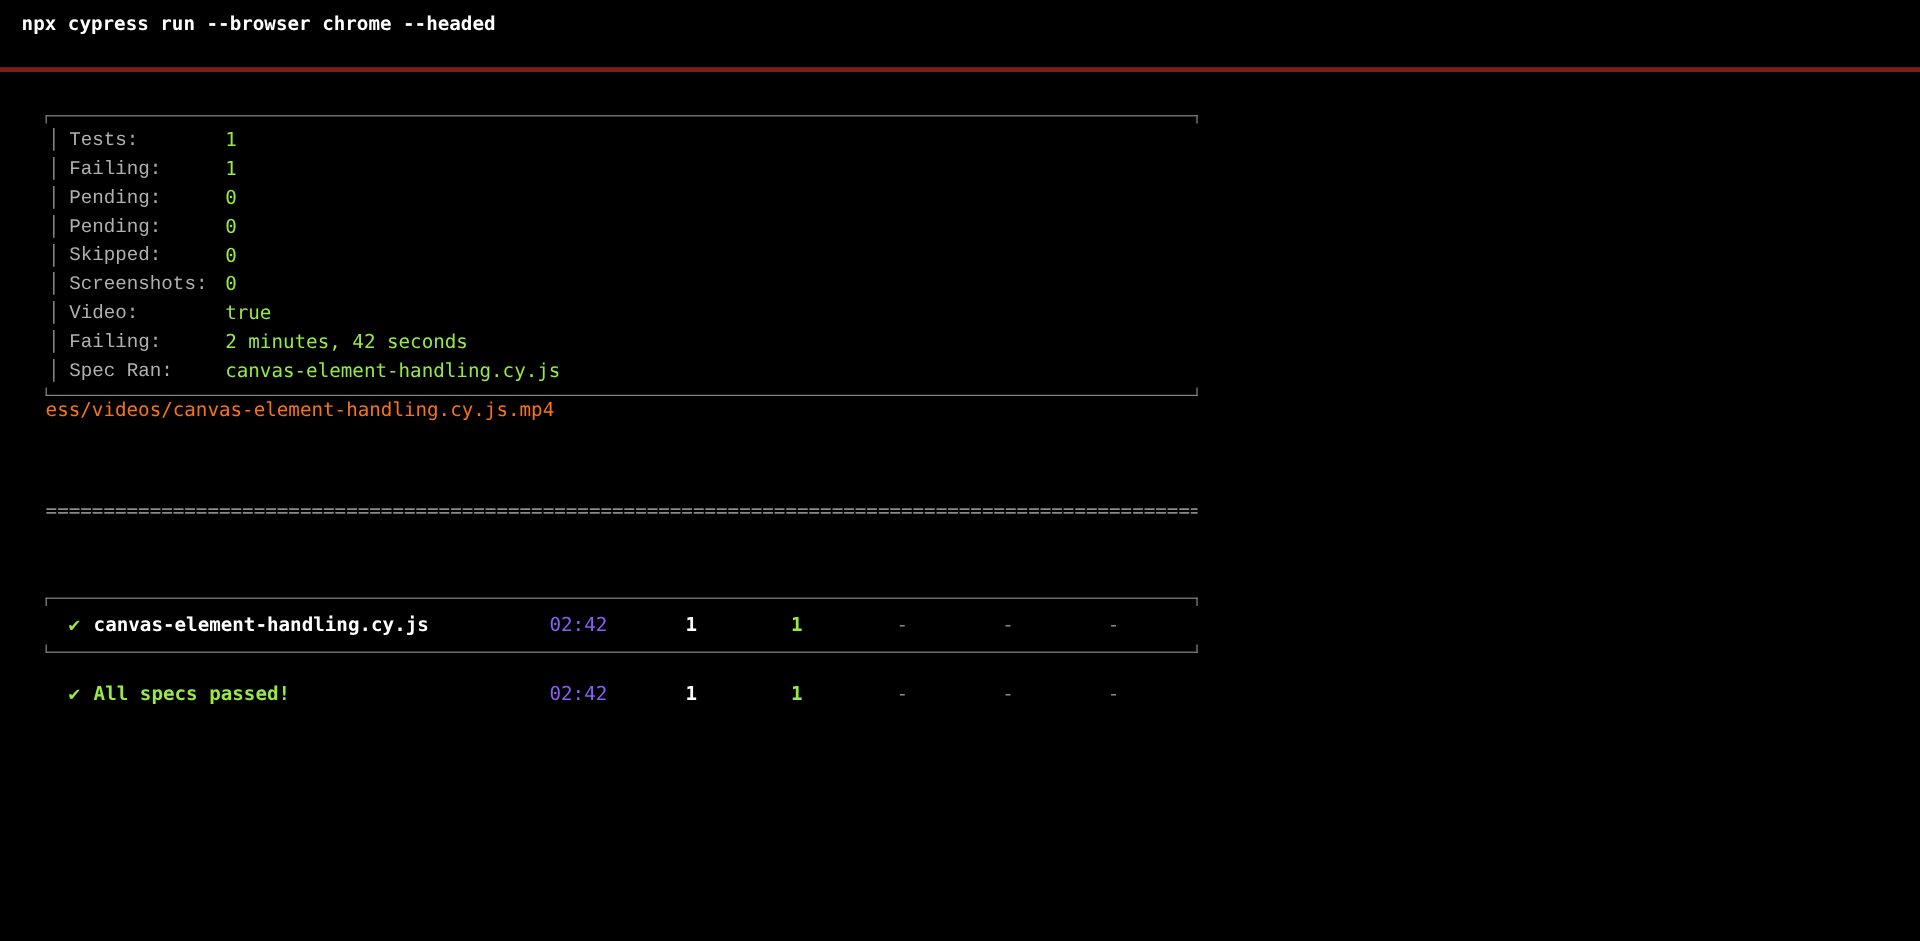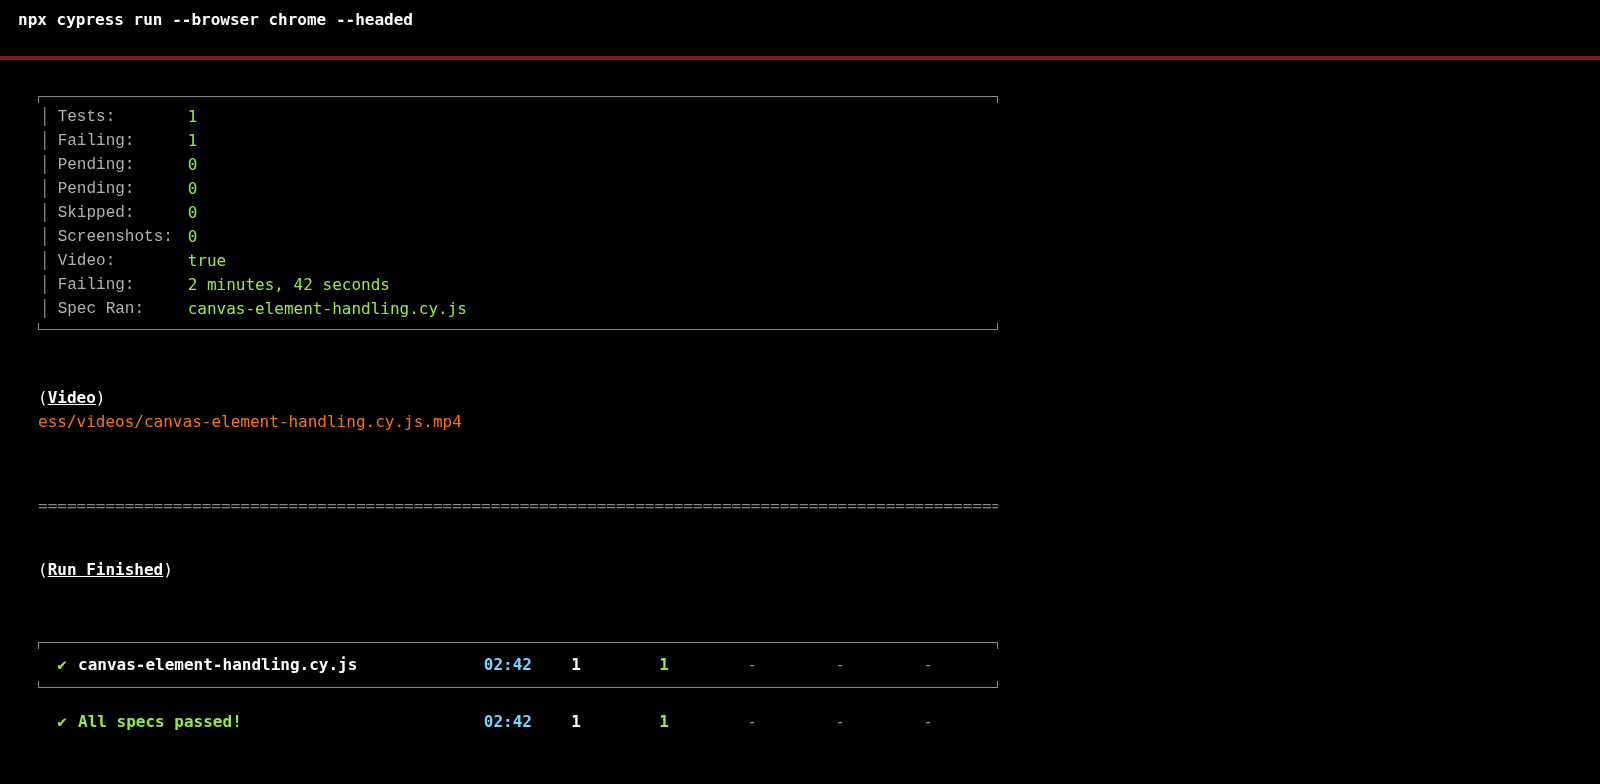--- a/index.html
+++ b/index.html
@@ -188,24 +188,23 @@
       display: inline-block;
       text-align: center;
     }
     .spec-name {
       width: 354px;
       display: inline-block;
       font-weight: bold;
     }
     .time-val {
       width: 100px;
-      text-align: right;
-      color: #7dd3fc;
-      display: inline-block;
-      font-weight: bold;
+      text-align: center;
+      color: #8b5cf6;
+      display: inline-block;
     }
     .num-val {
       width: 88px;
       text-align: center;
       display: inline-block;
       font-weight: bold;
     }
     .num-green {
       color: #97ea44;
     }
@@ -271,31 +270,25 @@
           <span class="stat-label">Failing:</span>
           <span class="stat-value">2 minutes, 42 seconds</span>
         </div>
       <div class="stat-row">
           <span class="pipe">│</span>
           <span class="stat-label">Spec Ran:</span>
           <span class="stat-value">canvas-element-handling.cy.js</span>
         </div>
     </div>
 
-    <div class="section-header">
-      <span class="paren">(</span><span class="label">Video</span><span class="paren">)</span>
-    </div>
 
     <div class="video-path">ess/videos/canvas-element-handling.cy.js.mp4</div>
 
     <div class="divider">====================================================================================================</div>
 
-    <div class="section-header run-finished">
-      <span class="paren">(</span><span class="label">Run Finished</span><span class="paren">)</span>
-    </div>
 
     <div class="spec-table">
 
       <div class="spec-row spec-row-bordered">
         <span class="corner-tr"></span>
         <span class="corner-bl"></span>
         <span class="checkmark">✔</span>
         <span class="spec-name">canvas-element-handling.cy.js</span>
         <span class="time-val">02:42</span>
         <span class="num-val">1</span>

